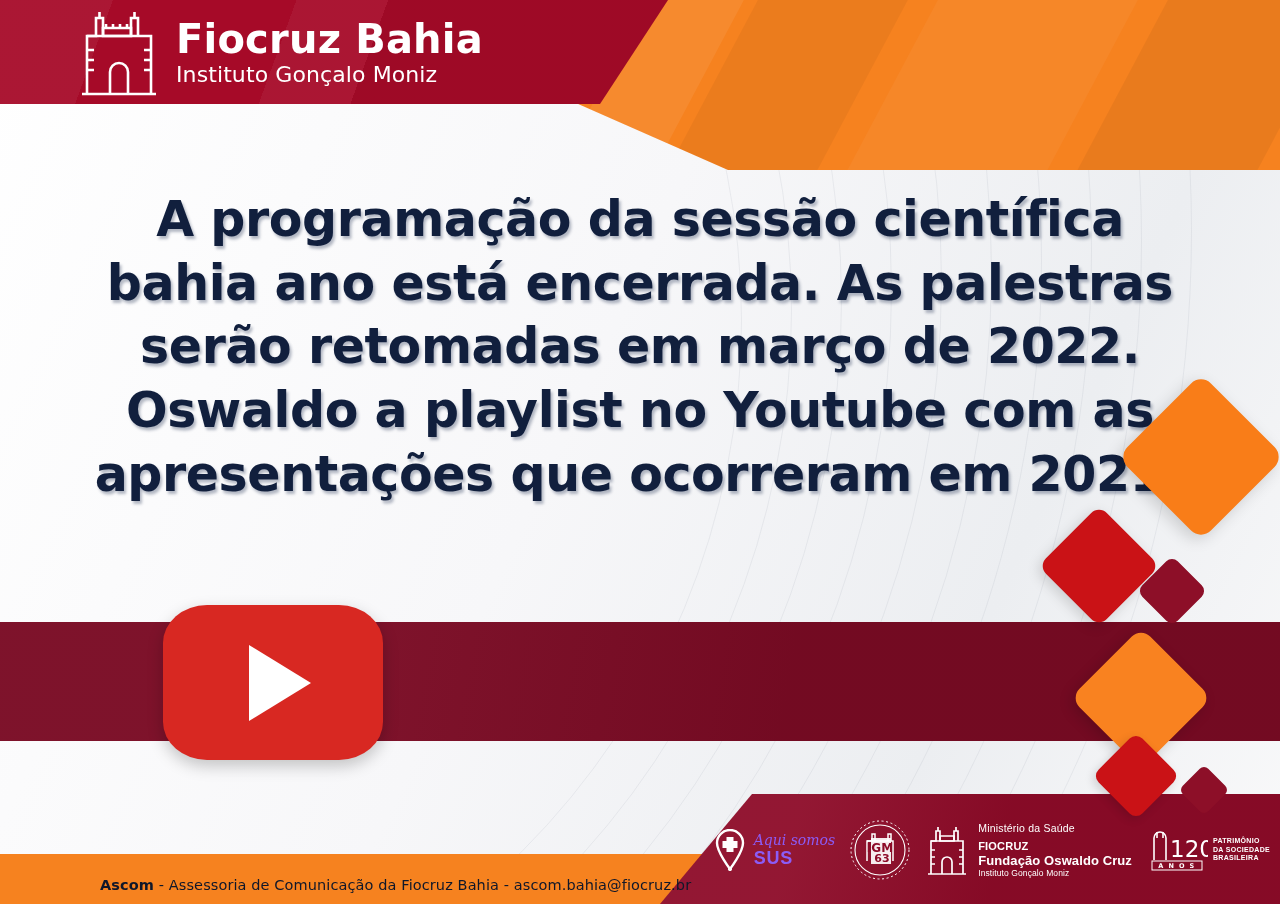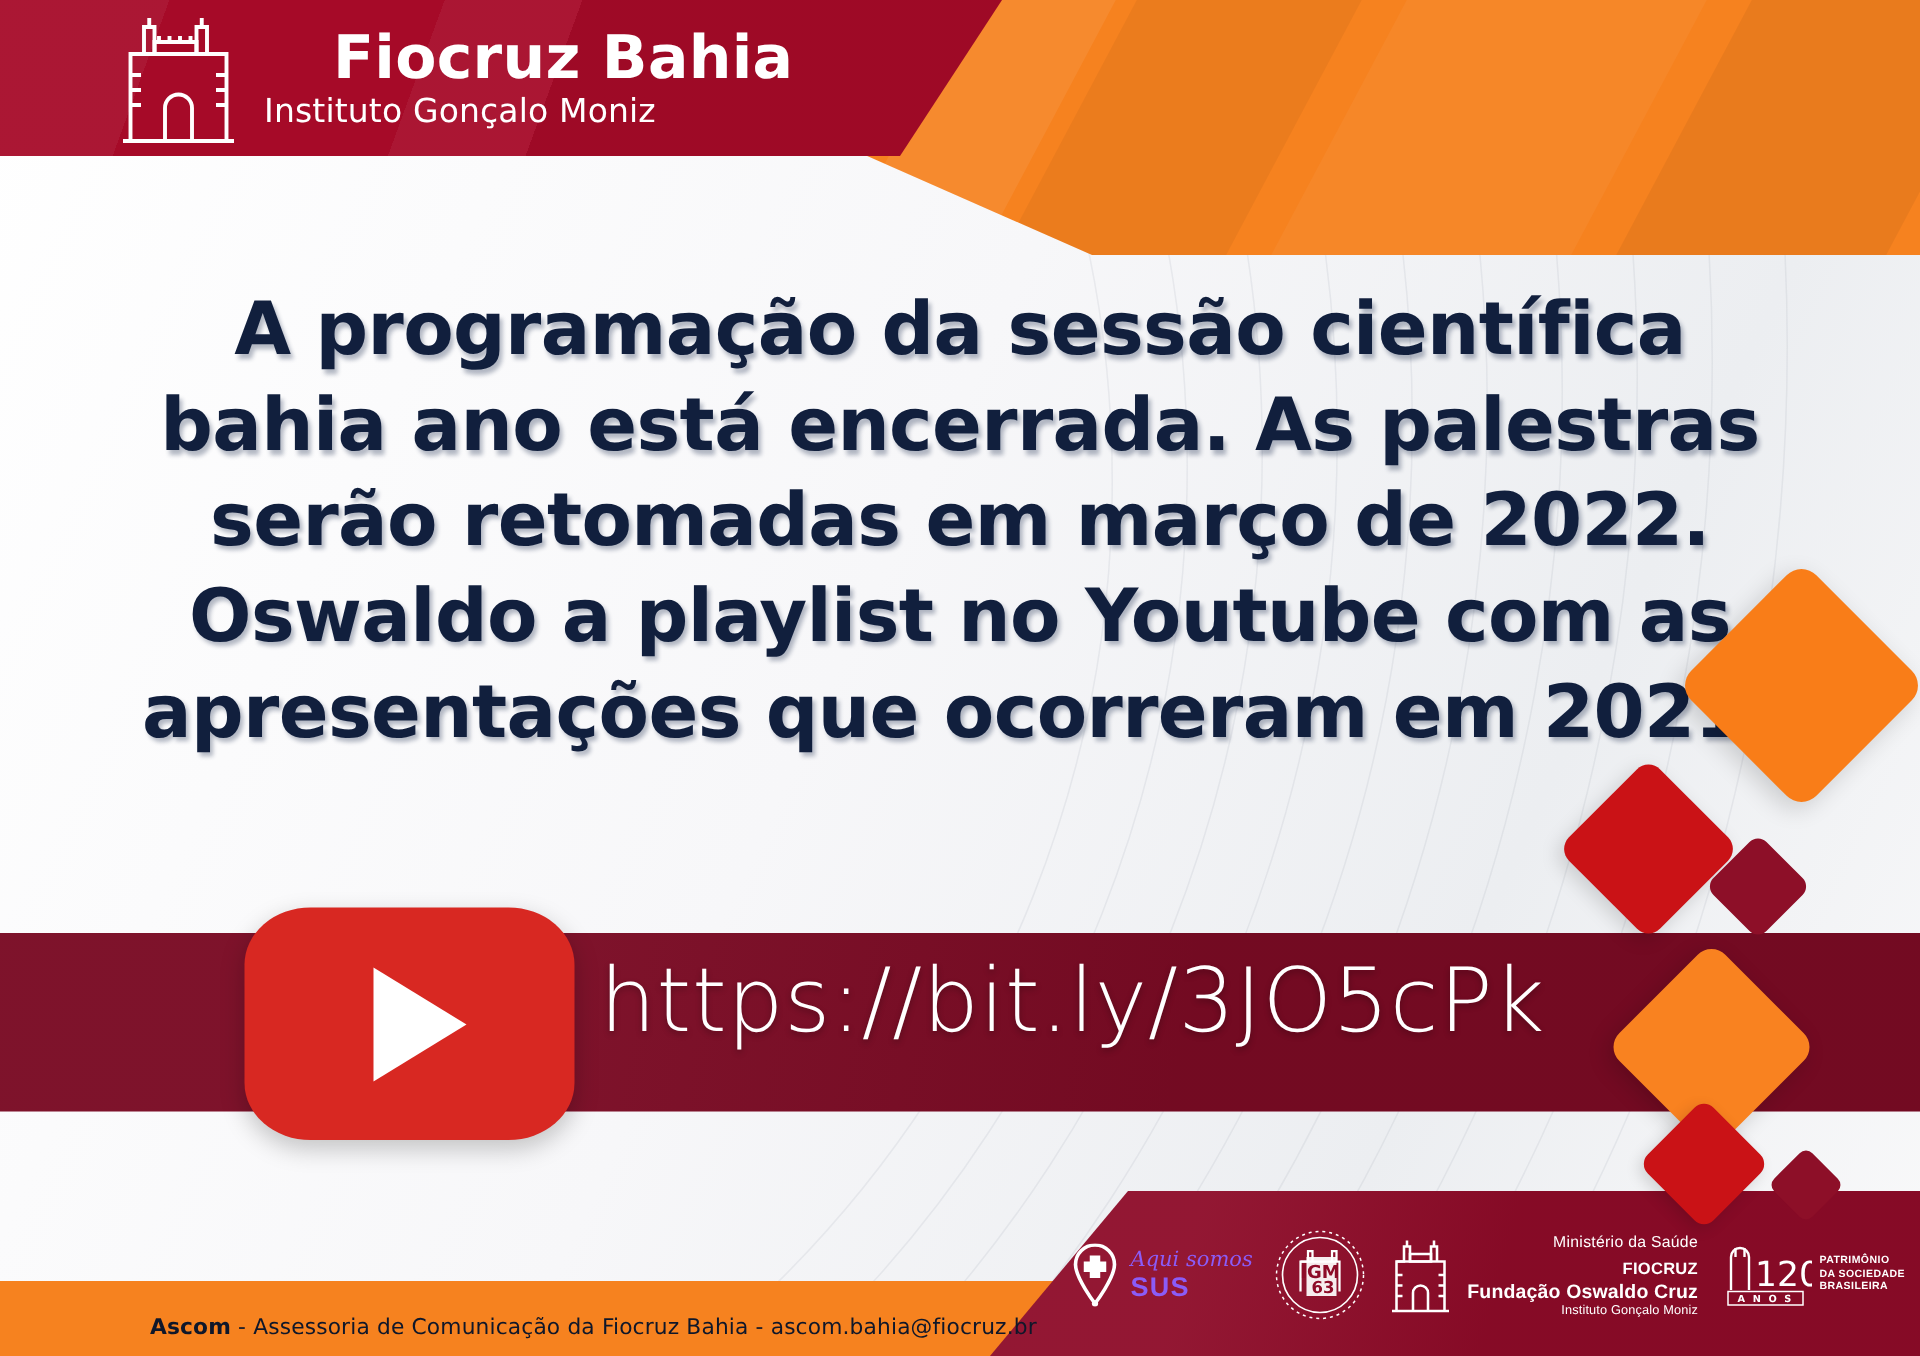--- a/index.html
+++ b/index.html
@@ -49,21 +49,21 @@
     font-family:"DejaVu Sans","Liberation Sans",sans-serif;
     white-space:nowrap;
     text-shadow:0 2px 5px rgba(120,40,0,.28);
   }
 
   
   .brand{position:absolute;left:76px;top:6px;z-index:7;display:flex;align-items:center;gap:14px;}
   .brand-mark{width:86px;height:92px;flex:0 0 auto;}
   .brand-text{display:flex;flex-direction:column;justify-content:center;color:#fff;line-height:1;}
   .brand-name{font-size:40px;font-weight:600;letter-spacing:.2px;
-    font-family:"DejaVu Sans","Liberation Sans",sans-serif;margin-left:46px;}
+    font-family:"DejaVu Sans","Liberation Sans",sans-serif;}
   .brand-sub{font-size:22px;font-weight:400;margin-top:5px;letter-spacing:.1px;
     font-family:"DejaVu Sans","Liberation Sans",sans-serif;}
 
   
   .message{
     position:absolute;left:0;right:0;top:188px;z-index:5;
     text-align:center;color:#111f3d;
     font-family:"DejaVu Sans","Liberation Sans",sans-serif;
     font-weight:700;font-size:49px;line-height:1.30;
     letter-spacing:-.4px;
@@ -133,21 +133,21 @@
   .logo-sus{display:flex;align-items:center;gap:7px;color:#8b5cf6;}
   .logo-sus .pin{width:34px;height:42px;}
   .logo-sus .sus-text{display:flex;flex-direction:column;line-height:1;}
   .logo-sus .aqui{font-style:italic;font-size:14px;font-family:"DejaVu Serif","Liberation Serif",serif;}
   .logo-sus .sus{font-size:18px;font-weight:700;letter-spacing:.8px;margin-top:2px;}
 
   .logo-igm{width:62px;height:62px;}
 
   .logo-ms{display:flex;align-items:center;gap:9px;color:#fff;}
   .logo-ms .castle{width:44px;height:54px;flex:0 0 auto;}
-  .logo-ms .ms-text{display:flex;flex-direction:column;line-height:1.18;text-align:right;}
+  .logo-ms .ms-text{display:flex;flex-direction:column;line-height:1.18;}
   .logo-ms .ms-1{font-size:10.5px;font-weight:400;letter-spacing:.2px;}
   .logo-ms .ms-2{font-size:11px;font-weight:700;margin-top:5px;letter-spacing:.2px;}
   .logo-ms .ms-3{font-size:13px;font-weight:700;letter-spacing:.1px;}
   .logo-ms .ms-4{font-size:8.5px;font-weight:400;letter-spacing:.1px;}
 
   .logo-120{display:flex;align-items:center;gap:5px;color:#fff;}
   .logo-120 .mark{width:62px;height:48px;}
   .logo-120 .cap{display:flex;flex-direction:column;line-height:1.25;font-size:7px;font-weight:700;letter-spacing:.3px;}
 </style>
 </head>
@@ -216,21 +216,20 @@
       <div class="sheen"></div>
     </div>
 
   <div class="diamond d-orange-2"></div>
   <div class="diamond d-red-2"></div>
   <div class="diamond d-maroon-2"></div>
 
   <div class="yt-button">
     <div class="tri"></div>
   </div>
-  <div class="link-url">https://bit.ly/3JO5cPk</div>
 
   <div class="footer-orange"></div>
   <div class="footer-crimson">
       <div class="sheen"></div>
     </div>
 
   <div class="footer-text">
     <b>Ascom</b><span> - Assessoria de Comunicação da Fiocruz Bahia - ascom.bahia@fiocruz.br</span>
   </div>
 

